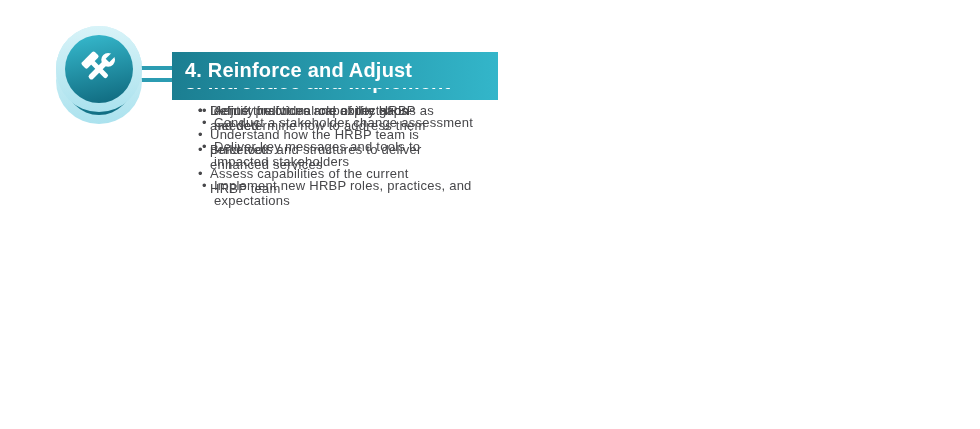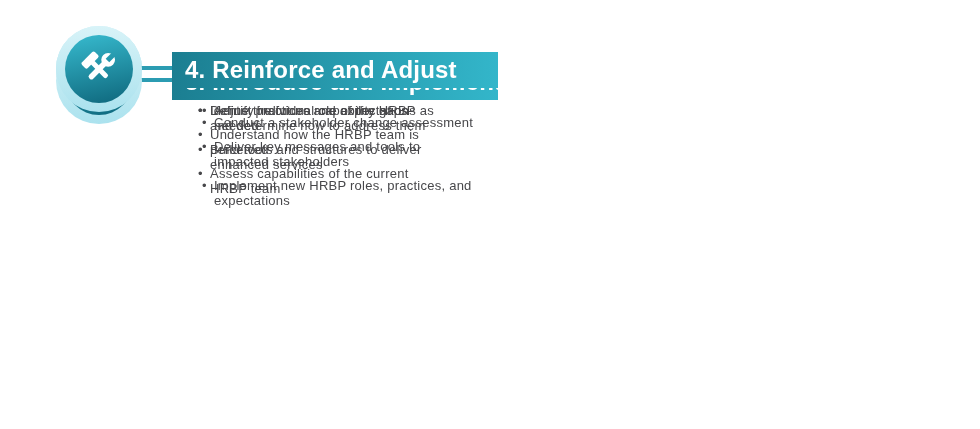--- a/index.html
+++ b/index.html
@@ -26,21 +26,21 @@
   .badge-inner {
     width:68px; height:68px; border-radius:50%;
     background:linear-gradient(168deg, var(--circle-top,#34b4c8) 8%, var(--circle-bottom,#106b80) 95%);
     display:flex; align-items:center; justify-content:center;
   }
   .badge-inner svg { display:block; }
 
   .banner {
     position:absolute; left:172px; top:52px; height:36px;
     background:linear-gradient(92deg, var(--banner-dark,#1b7e91), var(--banner-light,#33b6ca));
-    color:#ffffff; font-weight:bold; font-size:24px; line-height:36px;
+    color:#ffffff; font-weight:bold; font-size:20px; line-height:36px;
     padding-left:13px; box-sizing:border-box; letter-spacing:0.2px;
     white-space:nowrap;
   }
   .col-left  .banner { width:282px; }
   .col-right .banner { width:326px; }
 
   .bullets {
     position:absolute; left:198px; top:103px; margin:0; padding:0;
     list-style:none; width:310px;
   }

